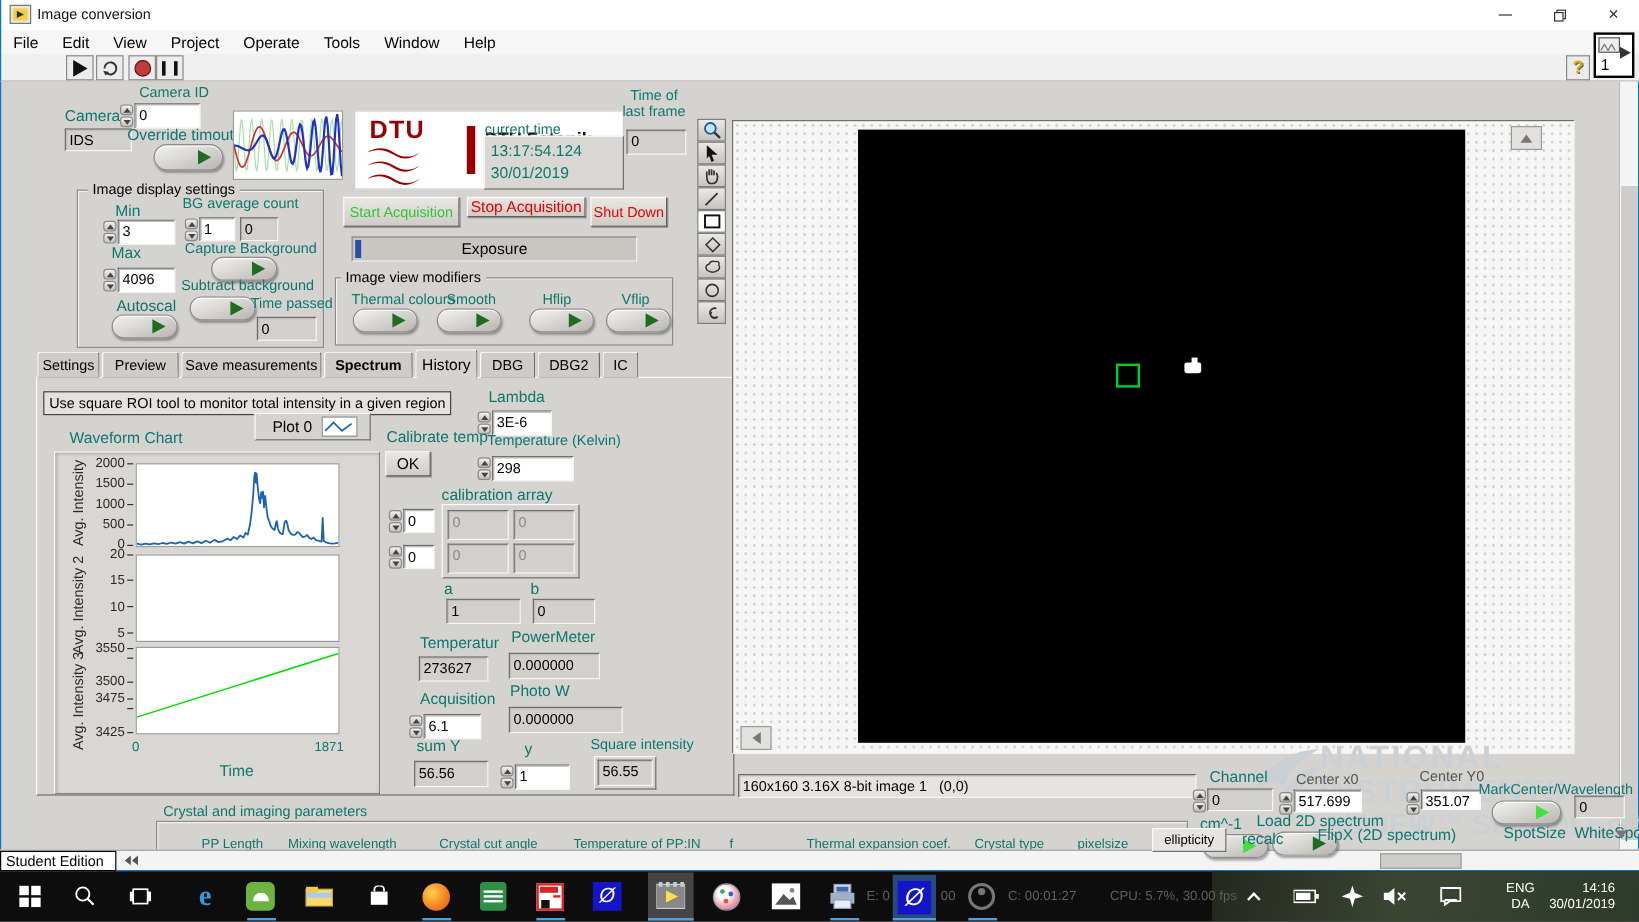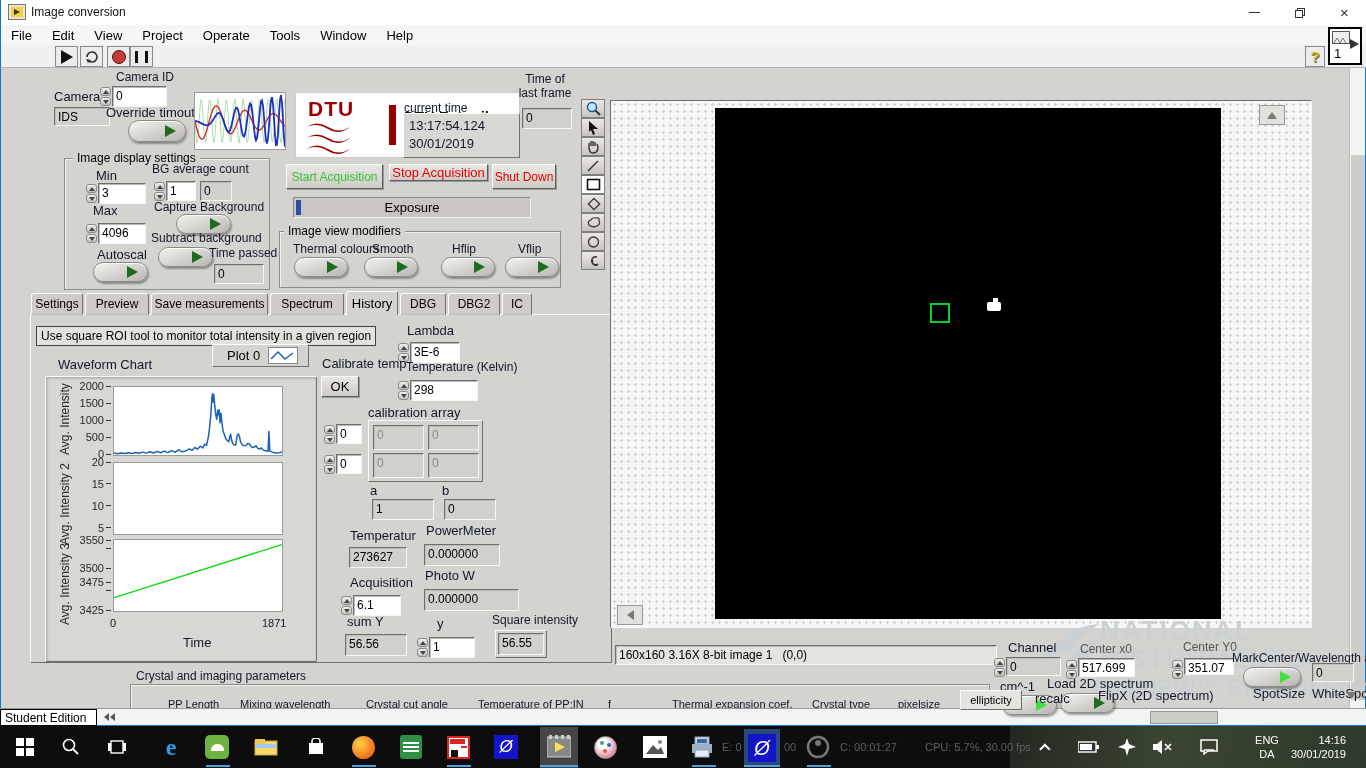--- a/index.html
+++ b/index.html
@@ -1,20 +1,20 @@
 <!DOCTYPE html>
 <html><head>
 <meta charset="utf-8">
 <style>
   html,body{margin:0;padding:0;background:#000;}
   *{box-sizing:border-box;}
   .app{position:relative;width:1366px;height:768px;overflow:hidden;
        font-family:"Liberation Sans",sans-serif;background:#d5d3cf;}
   .abs{position:absolute;}
-  .lbl{position:absolute;font-size:12px;color:#0f172a;white-space:nowrap;line-height:1.15;}
+  .lbl{position:absolute;font-size:12px;color:#0f766e;white-space:nowrap;line-height:1.15;}
   .small{font-size:11px;}
   
   .titlebar{position:absolute;left:0;top:0;width:1366px;height:25px;background:#fff;border-left:1px solid #0078d7;}
   .title-text{position:absolute;left:30px;top:5px;font-size:12px;color:#111;}
   .win-btn{position:absolute;top:0;width:45px;height:25px;display:flex;align-items:center;justify-content:center;color:#333;}
   .menubar{position:absolute;left:0;top:25px;width:1366px;height:20px;background:#f6f6f6;border-left:1px solid #0078d7;display:flex;align-items:center;gap:0;}
   .menu-item{font-size:13px;color:#000;padding:0 10px;}
   .toolbar{position:absolute;left:0;top:45px;width:1366px;height:23px;background:#f0f0f0;border-bottom:1px solid #b5b5b5;border-left:1px solid #0078d7;}
   .tbtn{position:absolute;top:1px;height:21px;background:#ececec;border:1px solid #8a8a8a;display:flex;align-items:center;justify-content:center;gap:4px;}
   
@@ -309,21 +309,21 @@
   <div class="abs raised" style="left:30px;top:314px;width:582px;height:349px;"></div>
   <div class="tab" style="left:31px;width:52px;">
       <span>Settings</span>
     </div>
   <div class="tab" style="left:85px;width:64px;">
       <span>Preview</span>
     </div>
   <div class="tab" style="left:151px;width:117px;">
       <span>Save measurements</span>
     </div>
-  <div class="tab" style="left:270px;width:74px;">
+  <div class="tab" style="left:270px;width:74px;font-weight:bold;">
       <span>Spectrum</span>
     </div>
   <div class="tab active" style="left:346px;width:52px;">
       <span>History</span>
     </div>
   <div class="tab" style="left:400px;width:46px;">
       <span>DBG</span>
     </div>
   <div class="tab" style="left:448px;width:52px;">
       <span>DBG2</span>

